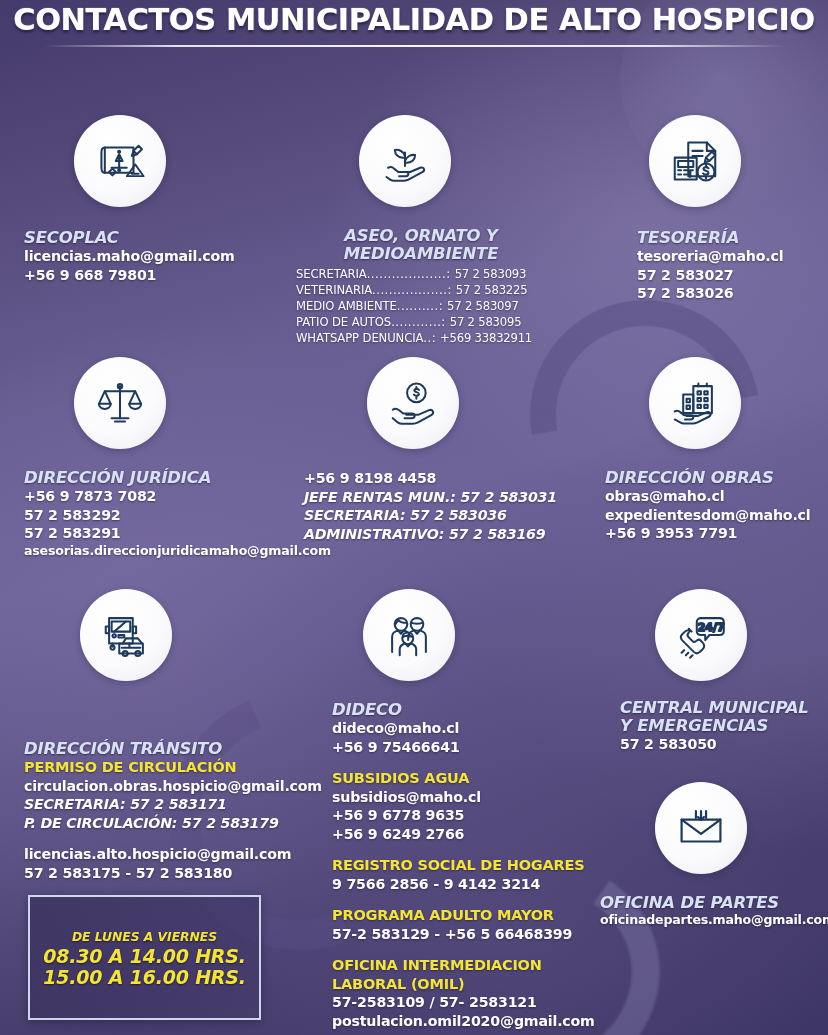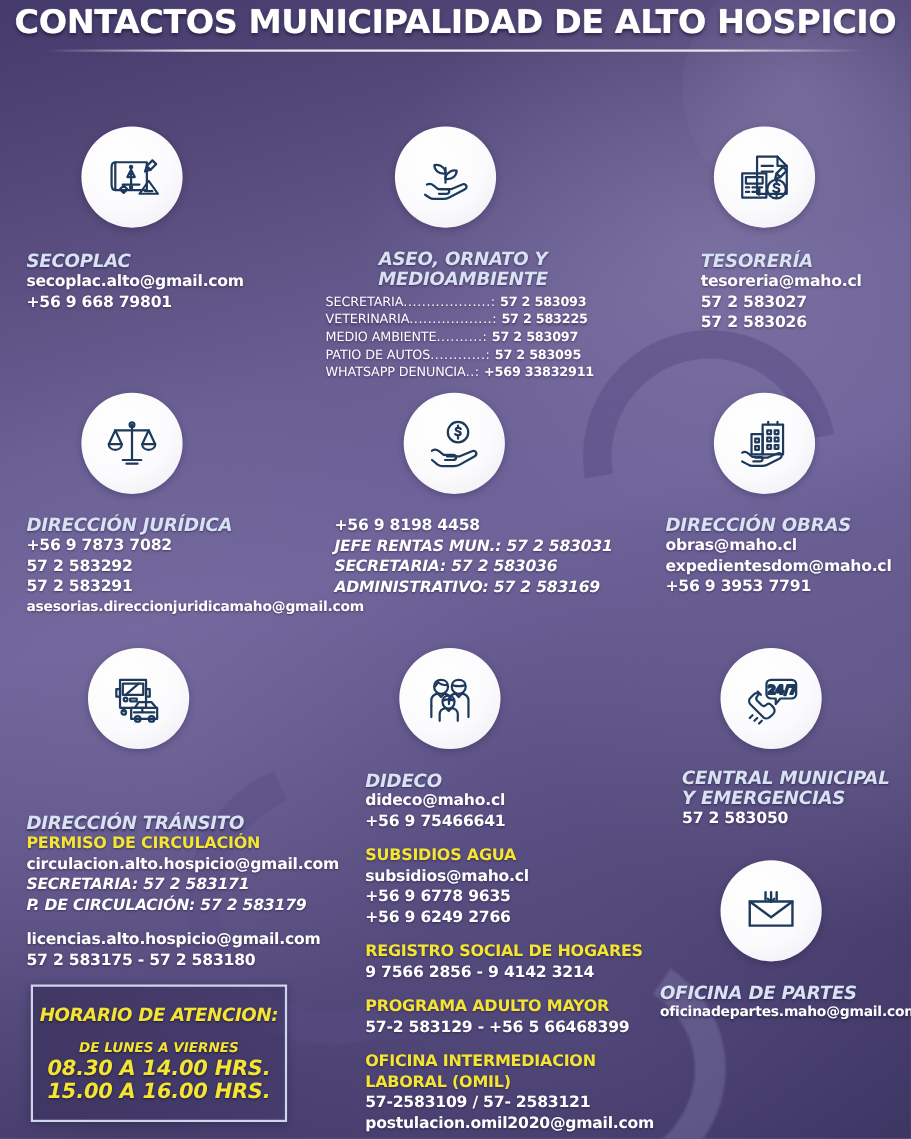--- a/index.html
+++ b/index.html
@@ -113,21 +113,21 @@
     display:flex; align-items:baseline;
     font-family:"DejaVu Sans", sans-serif;
     font-size:11.6px; line-height:16px;
     color:#ffffff;
     white-space:nowrap;
     text-shadow:0 1px 2px rgba(25,18,55,0.5);
   }
   .aseo-row .lbl { font-weight:normal; letter-spacing:-0.1px; }
   .aseo-row .dots { flex:0 0 auto; letter-spacing:0.5px; font-weight:normal; }
   .aseo-row .colon { margin:0 4px 0 0; }
-  .aseo-row .num { font-weight:bold; letter-spacing:-0.2px; }
+  .aseo-row .num { font-weight:normal; letter-spacing:-0.2px; }
   
   #horario-box {
     position:absolute; left:28px; top:848px;
     width:233px; height:125px;
     border:2px solid #cdd6ea;
     background:linear-gradient(150deg, rgba(46,38,80,0.55), rgba(66,56,105,0.45));
     display:flex; flex-direction:column; align-items:center; justify-content:center;
     box-shadow:0 2px 8px rgba(20,14,45,0.4);
   }
   .hz {
@@ -171,21 +171,21 @@
         <path d="M48 20l6-6 4 4-6 6z"></path>
           <path d="M48 20l-2 6 6-2"></path>
         <path d="M40 50l10-14 10 14z" stroke-width="2.2"></path>
         <path d="M46 47h8"></path>
         <path d="M19 45l4-4 4 4-4 4z"></path>
       </svg>
     </div>
   </div>
   <div class="card" style="left:24px; top:182px; width:290px;">
     <div class="dept-name">SECOPLAC</div>
-    <div class="line">secoplac.alto@gmail.com</div>
+    <div class="line">licencias.maho@gmail.com</div>
     <div class="line">+56 9 668 79801</div>
   </div>
 
   <div class="card" style="left:359px; top:68px;">
     <div class="icon-circle">
       <svg viewBox="0 0 64 64" fill="none" stroke-width="2.4" stroke-linecap="round" stroke-linejoin="round">
         <path d="M32 38V22"></path>
         <path d="M32 26c-2-6-8-8-12-7 0 5 4 10 12 9z"></path>
         <path d="M32 32c2-6 8-8 12-7 0 5-4 10-12 9z"></path>
         <path d="M12 40c2-1 5-1 7 1l5 4h9c2 0 3 1 3 2.5S34.5 50 33 50h-8"></path>
@@ -326,21 +326,21 @@
         <path d="M28 42l4-6h14l5 6"></path>
         <path d="M27 47h22"></path>
         <circle cx="31" cy="54" r="3"></circle>
         <circle cx="46" cy="54" r="3"></circle>
       </svg>
     </div>
   </div>
   <div class="card" style="left:24px; top:654px; width:300px;margin-top:39px;">
     <div class="dept-name">DIRECCIÓN TRÁNSITO</div>
     <div class="line sub-head">PERMISO DE CIRCULACIÓN</div>
-    <div class="line">circulacion.alto.hospicio@gmail.com</div>
+    <div class="line">circulacion.obras.hospicio@gmail.com</div>
     <div class="line ital">SECRETARIA: 57 2 583171</div>
     <div class="line ital">P. DE CIRCULACIÓN: 57 2 583179</div>
     <div class="gap"></div>
     <div class="line">licencias.alto.hospicio@gmail.com</div>
     <div class="line">57 2 583175 - 57 2 583180</div>
   </div>
 
   <div class="card" style="left:363px; top:542px;">
     <div class="icon-circle">
       <svg viewBox="0 0 64 64" fill="none" stroke-width="2.4" stroke-linecap="round" stroke-linejoin="round">
@@ -404,19 +404,18 @@
         <path d="M28.5 19l3.5 3.5 3.5-3.5"></path>
       </svg>
     </div>
   </div>
   <div class="card" style="left:600px; top:847px; width:230px;">
     <div class="dept-name">OFICINA DE PARTES</div>
     <div class="line small">oficinadepartes.maho@gmail.com</div>
   </div>
 
   <div id="horario-box">
-    <div class="hz" id="horario-title">HORARIO DE ATENCION:</div>
     <div class="hz" id="horario-days">DE LUNES  A VIERNES</div>
     <div class="hz horario-hours">08.30 A 14.00 HRS.</div>
     <div class="hz horario-hours">15.00 A 16.00 HRS.</div>
   </div>
 
 </div>
 
 </body></html>

